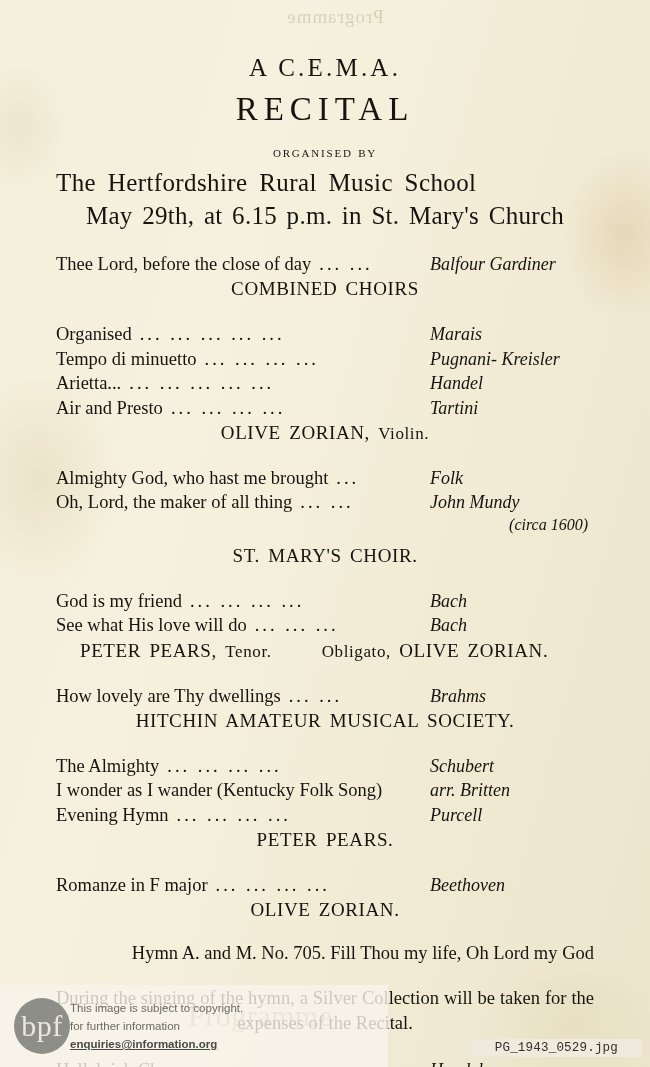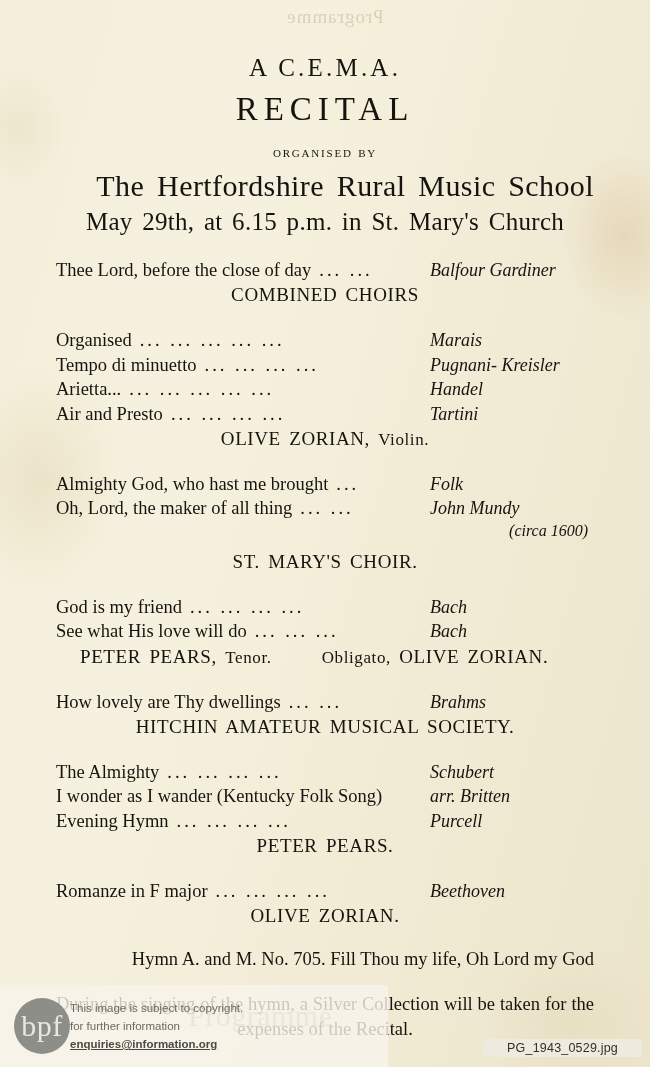--- a/index.html
+++ b/index.html
@@ -62,22 +62,22 @@
   }
   .organised {
     text-align: center;
     font-size: 15px;
     letter-spacing: 1.8px;
     margin-top: 16px;
     font-variant: small-caps;
     text-transform: lowercase;
   }
   .ttl-school {
-    text-align: right;
-    font-size: 30px;
+    text-align: left;
+    font-size: 25px;
     letter-spacing: 0.4px;
     margin-top: 8px;
     word-spacing: 5px;
   }
   .ttl-when {
     text-align: center;
     font-size: 25px;
     letter-spacing: 0.3px;
     margin-top: 5px;
     word-spacing: 3px;
@@ -181,21 +181,21 @@
     letter-spacing: 0.5px;
     pointer-events: none;
   }
 
   
   #fname {
     position: absolute;
     right: 8px; bottom: 10px;
     background: #efeade;
     color: #30302c;
-    font-family: Liberation Sans, sans-serif;
+    font-family: Liberation Mono, monospace;
     font-size: 12.5px;
     padding: 2px 24px;
     letter-spacing: 0.2px;
   }
 </style>
 </head>
 <body>
 
 <div id="page">
 

